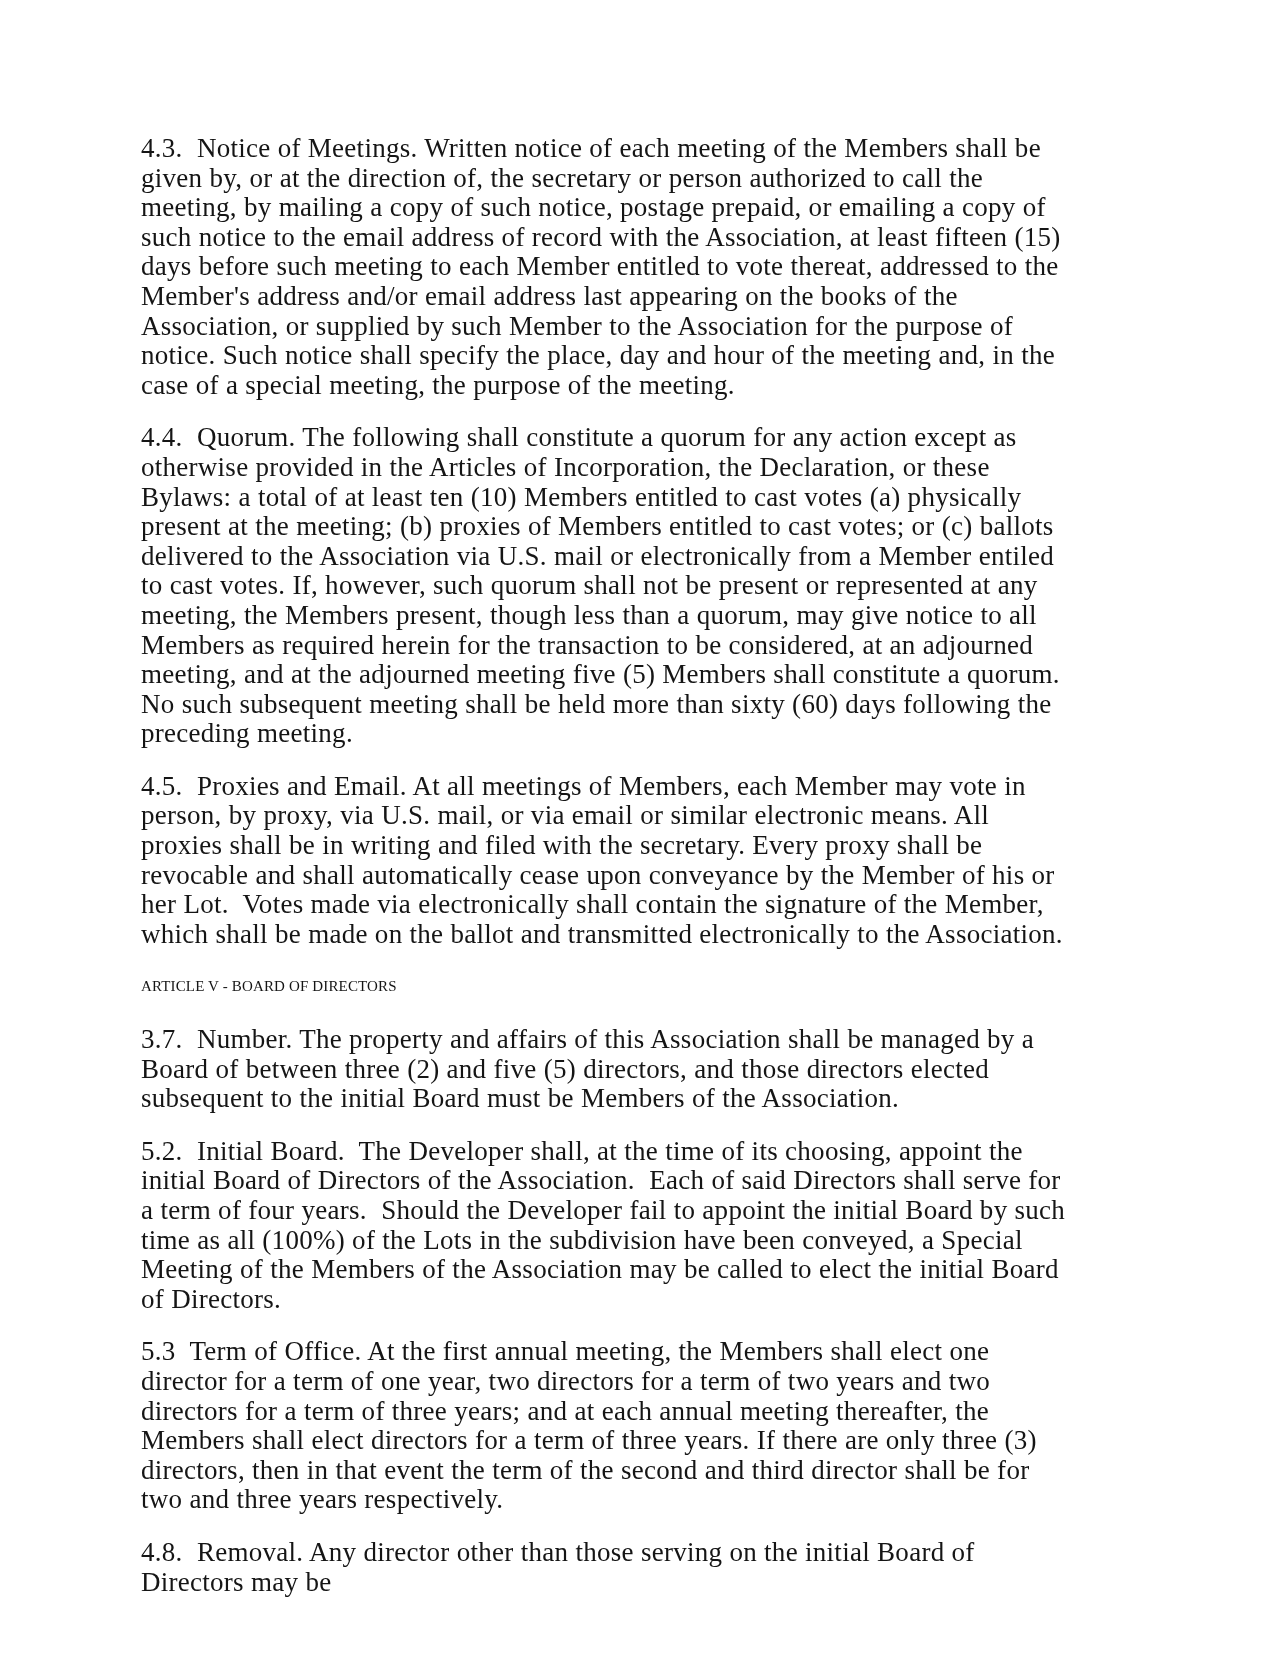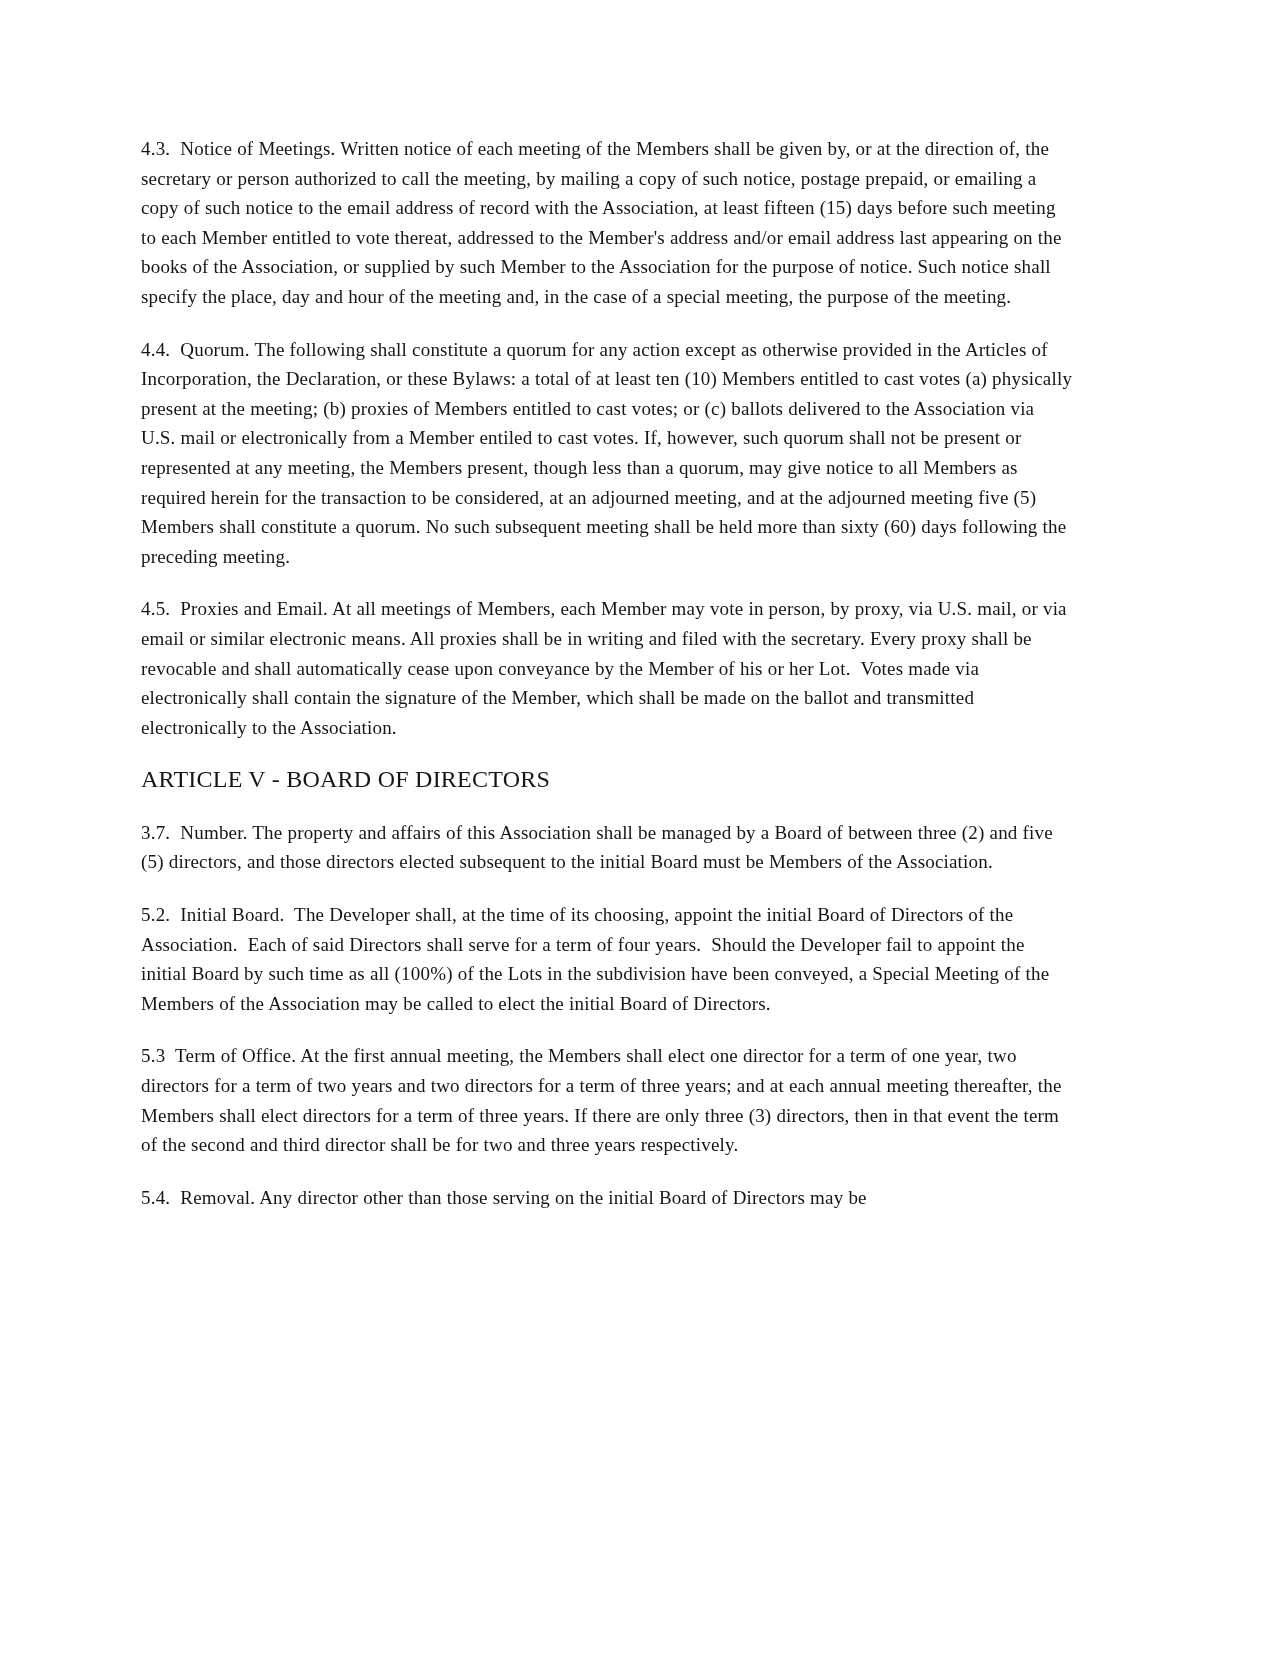--- a/index.html
+++ b/index.html
@@ -26,32 +26,32 @@
   }
 
   .content {
     position: absolute;
     left: 141px;
     top: 134px;
     width: 935px;
   }
 
   .para {
-    font-size: 19px;
+    font-size: 27px;
     line-height: 29.6px;
     color: #151515;
     text-align: left;
     margin: 0 3px 23px 0;
     letter-spacing: 0.01em;
     word-spacing: 0.005em;
     white-space: pre-wrap;
   }
 
   .heading {
-    font-size: 24px;
+    font-size: 15px;
     line-height: 29.6px;
     color: #151515;
     margin: 0 0 23px 0;
     letter-spacing: 0.01em;
   }
 
   
   .para, .heading {
     text-rendering: optimizeLegibility;
   }
@@ -69,16 +69,16 @@
     <p class="para">4.5.  Proxies and Email. At all meetings of Members, each Member may vote in person, by proxy, via U.S. mail, or via email or similar electronic means. All proxies shall be in writing and filed with the secretary. Every proxy shall be revocable and shall automatically cease upon conveyance by the Member of his or her Lot.  Votes made via electronically shall contain the signature of the Member, which shall be made on the ballot and transmitted electronically to the Association.</p>
 
     <p class="heading">ARTICLE V - BOARD OF DIRECTORS</p>
 
     <p class="para">3.7.  Number. The property and affairs of this Association shall be managed by a Board of between three (2) and five (5) directors, and those directors elected subsequent to the initial Board must be Members of the Association.</p>
 
     <p class="para">5.2.  Initial Board.  The Developer shall, at the time of its choosing, appoint the initial Board of Directors of the Association.  Each of said Directors shall serve for a term of four years.  Should the Developer fail to appoint the initial Board by such time as all (100%) of the Lots in the subdivision have been conveyed, a Special Meeting of the Members of the Association may be called to elect the initial Board of Directors.</p>
 
     <p class="para">5.3  Term of Office. At the first annual meeting, the Members shall elect one director for a term of one year, two directors for a term of two years and two directors for a term of three years; and at each annual meeting thereafter, the Members shall elect directors for a term of three years. If there are only three (3) directors, then in that event the term of the second and third director shall be for two and three years respectively.</p>
 
-    <p class="para">5.4.  Removal. Any director other than those serving on the initial Board of Directors may be</p>
+    <p class="para">4.8.  Removal. Any director other than those serving on the initial Board of Directors may be</p>
 
   </div>
 </div>
 
 </body></html>

